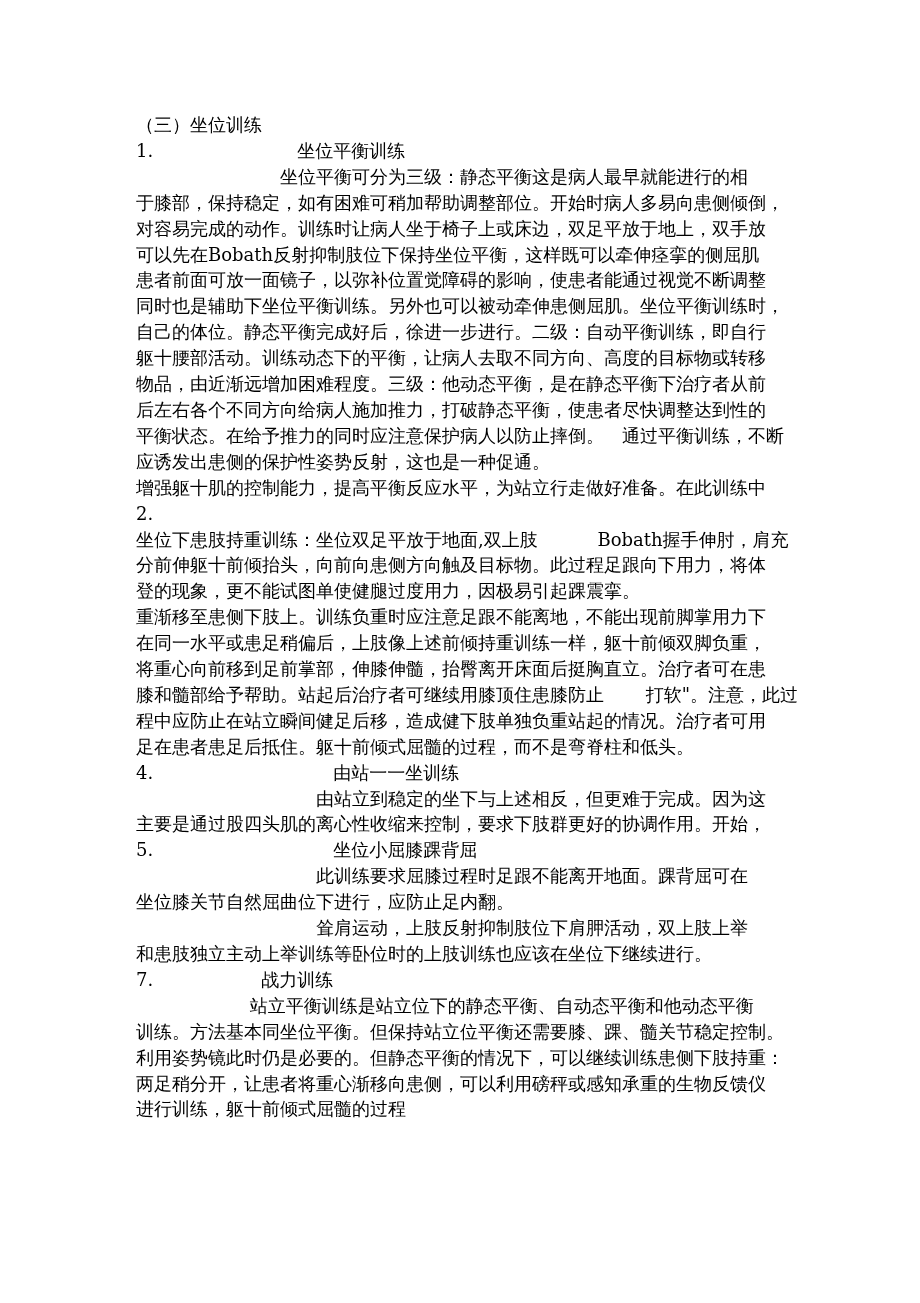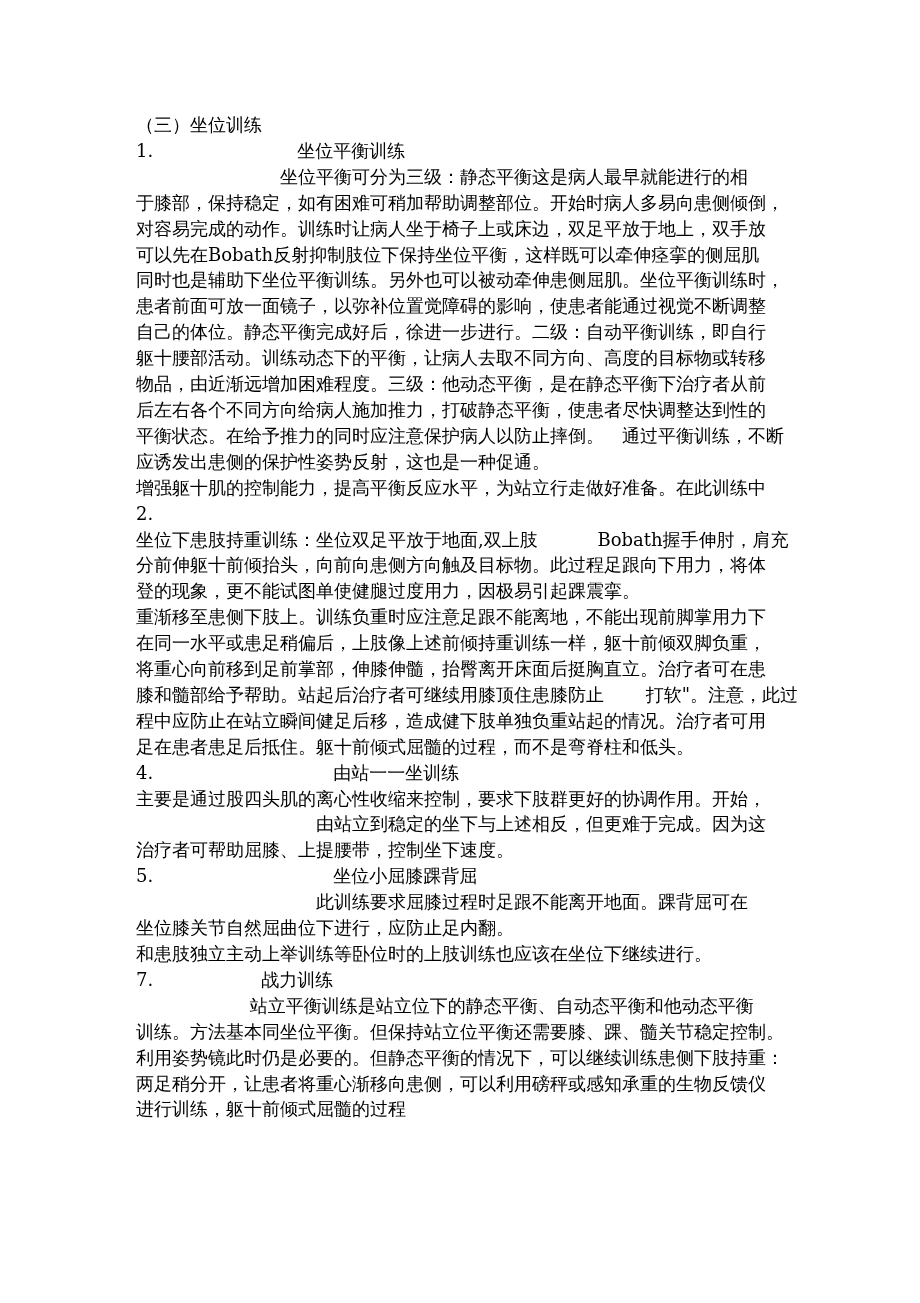--- a/index.html
+++ b/index.html
@@ -26,46 +26,46 @@
 </head>
 <body>
 
 <div class="page">
   <div class="line">（三）坐位训练</div>
   <div class="line">1.　　　　　　　　坐位平衡训练</div>
   <div class="line">　　　　　　　　坐位平衡可分为三级：静态平衡这是病人最早就能进行的相</div>
   <div class="line">于膝部，保持稳定，如有困难可稍加帮助调整部位。开始时病人多易向患侧倾倒，</div>
   <div class="line">对容易完成的动作。训练时让病人坐于椅子上或床边，双足平放于地上，双手放</div>
   <div class="line">可以先在Bobath反射抑制肢位下保持坐位平衡，这样既可以牵伸痉挛的侧屈肌</div>
+  <div class="line">患者前面可放一面镜子，以弥补位置觉障碍的影响，使患者能通过视觉不断调整</div>
   <div class="line">同时也是辅助下坐位平衡训练。另外也可以被动牵伸患侧屈肌。坐位平衡训练时，</div>
-  <div class="line">患者前面可放一面镜子，以弥补位置觉障碍的影响，使患者能通过视觉不断调整</div>
   <div class="line">自己的体位。静态平衡完成好后，徐进一步进行。二级：自动平衡训练，即自行</div>
   <div class="line">躯十腰部活动。训练动态下的平衡，让病人去取不同方向、高度的目标物或转移</div>
   <div class="line">物品，由近渐远增加困难程度。三级：他动态平衡，是在静态平衡下治疗者从前</div>
   <div class="line">后左右各个不同方向给病人施加推力，打破静态平衡，使患者尽快调整达到性的</div>
   <div class="line">平衡状态。在给予推力的同时应注意保护病人以防止摔倒。　通过平衡训练，不断</div>
   <div class="line">应诱发出患侧的保护性姿势反射，这也是一种促通。</div>
   <div class="line">增强躯十肌的控制能力，提高平衡反应水平，为站立行走做好准备。在此训练中</div>
   <div class="line">2.</div>
   <div class="line">坐位下患肢持重训练：坐位双足平放于地面,双上肢　　　 Bobath握手伸肘，肩充</div>
   <div class="line">分前伸躯十前倾抬头，向前向患侧方向触及目标物。此过程足跟向下用力，将体</div>
   <div class="line">登的现象，更不能试图单使健腿过度用力，因极易引起踝震挛。</div>
   <div class="line">重渐移至患侧下肢上。训练负重时应注意足跟不能离地，不能出现前脚掌用力下</div>
   <div class="line">在同一水平或患足稍偏后，上肢像上述前倾持重训练一样，躯十前倾双脚负重，</div>
   <div class="line">将重心向前移到足前掌部，伸膝伸髓，抬臀离开床面后挺胸直立。治疗者可在患</div>
   <div class="line">膝和髓部给予帮助。站起后治疗者可继续用膝顶住患膝防止　　 打软"。注意，此过</div>
   <div class="line">程中应防止在站立瞬间健足后移，造成健下肢单独负重站起的情况。治疗者可用</div>
   <div class="line">足在患者患足后抵住。躯十前倾式屈髓的过程，而不是弯脊柱和低头。</div>
   <div class="line">4.　　　　　　　　　　由站一一坐训练</div>
+  <div class="line">　　　　　　　　　　由站立到稳定的坐下与上述相反，但更难于完成。因为这</div>
   <div class="line">主要是通过股四头肌的离心性收缩来控制，要求下肢群更好的协调作用。开始，</div>
-  <div class="line">　　　　　　　　　　由站立到稳定的坐下与上述相反，但更难于完成。因为这</div>
-  <div class="line">治疗者可帮助屈膝、上提腰带，控制坐下速度。</div>
   <div class="line">5.　　　　　　　　　　坐位小屈膝踝背屈</div>
   <div class="line">　　　　　　　　　　此训练要求屈膝过程时足跟不能离开地面。踝背屈可在</div>
   <div class="line">坐位膝关节自然屈曲位下进行，应防止足内翻。</div>
+  <div class="line">　　　　　　　　　　耸肩运动，上肢反射抑制肢位下肩胛活动，双上肢上举</div>
   <div class="line">和患肢独立主动上举训练等卧位时的上肢训练也应该在坐位下继续进行。</div>
   <div class="line">7.　　　　　　战力训练</div>
   <div class="line">　　　　　　 站立平衡训练是站立位下的静态平衡、自动态平衡和他动态平衡</div>
   <div class="line">训练。方法基本同坐位平衡。但保持站立位平衡还需要膝、踝、髓关节稳定控制。</div>
   <div class="line">利用姿势镜此时仍是必要的。但静态平衡的情况下，可以继续训练患侧下肢持重：</div>
   <div class="line">两足稍分开，让患者将重心渐移向患侧，可以利用磅秤或感知承重的生物反馈仪</div>
   <div class="line">进行训练，躯十前倾式屈髓的过程</div>
 </div>
 
 </body></html>

